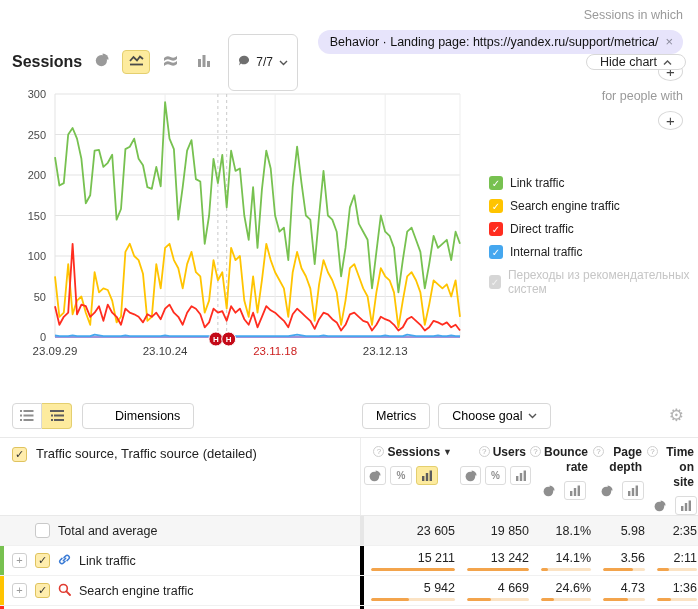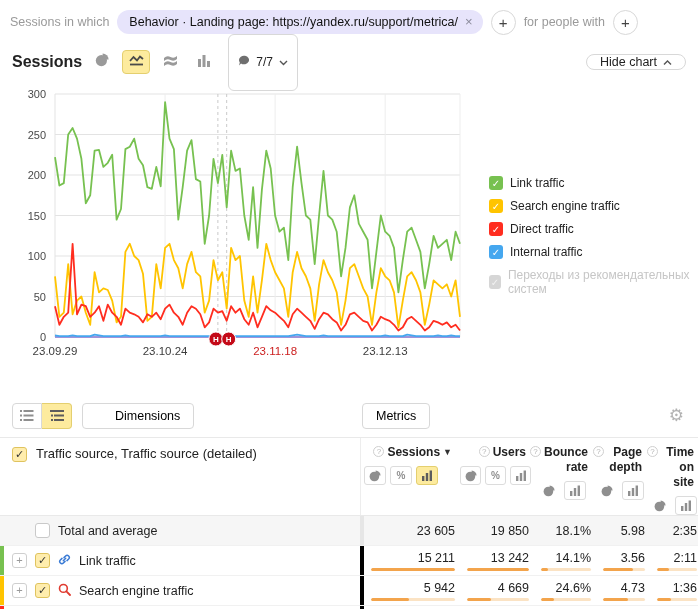--- a/index.html
+++ b/index.html
@@ -1,20 +1,20 @@
 <!DOCTYPE html>
 <html><head>
 <meta charset="utf-8">
 <style>
   * { margin:0; padding:0; box-sizing:border-box; }
   html,body { width:698px; height:609px; background:#fff; overflow:hidden;
     font-family:"Liberation Sans","DejaVu Sans",sans-serif; color:#222; }
 
   
-  .filter-bar { display:flex; align-items:center; gap:8px; padding:8px 15px 0 10px; height:36px; }
+  .filter-bar { display:flex; align-items:flex-end; gap:8px; padding:8px 15px 0 10px; height:36px;flex-direction:column; }
   .muted { color:#9a9a9a; font-size:12.5px; }
   .chip { background:#e7e4fb; border-radius:14px; padding:4px 10px 5px 12px; font-size:12.5px;
     display:flex; align-items:center; gap:7px; color:#111; white-space:nowrap; }
   .chip .x { color:#8a8a9a; font-size:13px; cursor:pointer; }
   .plus-btn { width:25px; height:25px; border:1px solid #d8d8d8; border-radius:50%; background:#fff;
     font-size:15px; color:#444; display:flex; align-items:center; justify-content:center; cursor:pointer; }
 
   
   .chart-header { display:flex; align-items:center; padding:0 12px; margin-top:10px; height:32px; }
   .page-title { font-size:16px; font-weight:bold; }
@@ -250,20 +250,26 @@
             <rect x="4" y="9" width="10" height="2"></rect>
             <rect x="1" y="9" width="2" height="2"></rect>
           </g>
         </svg>
     </span>
   </div>
   <button class="btn dims">Dimensions</button>
 
   <div class="metrics-group">
     <button class="btn">Metrics</button>
+    <button class="btn">
+      <span>Choose goal</span>
+      <svg width="9" height="6" viewBox="0 0 9 6">
+          <polyline points="1,1 4.5,4.5 8,1" fill="none" stroke="#555" stroke-width="1.4"></polyline>
+        </svg>
+    </button>
   </div>
   <span class="gear">⚙</span>
 </div>
 
 <div class="table-head">
   <div class="head-left">
     <span class="cb yellow">✓</span>
     <span class="dim-title">Traffic source, Traffic source (detailed)</span>
   </div>
   <div class="head-right grid-cols">

